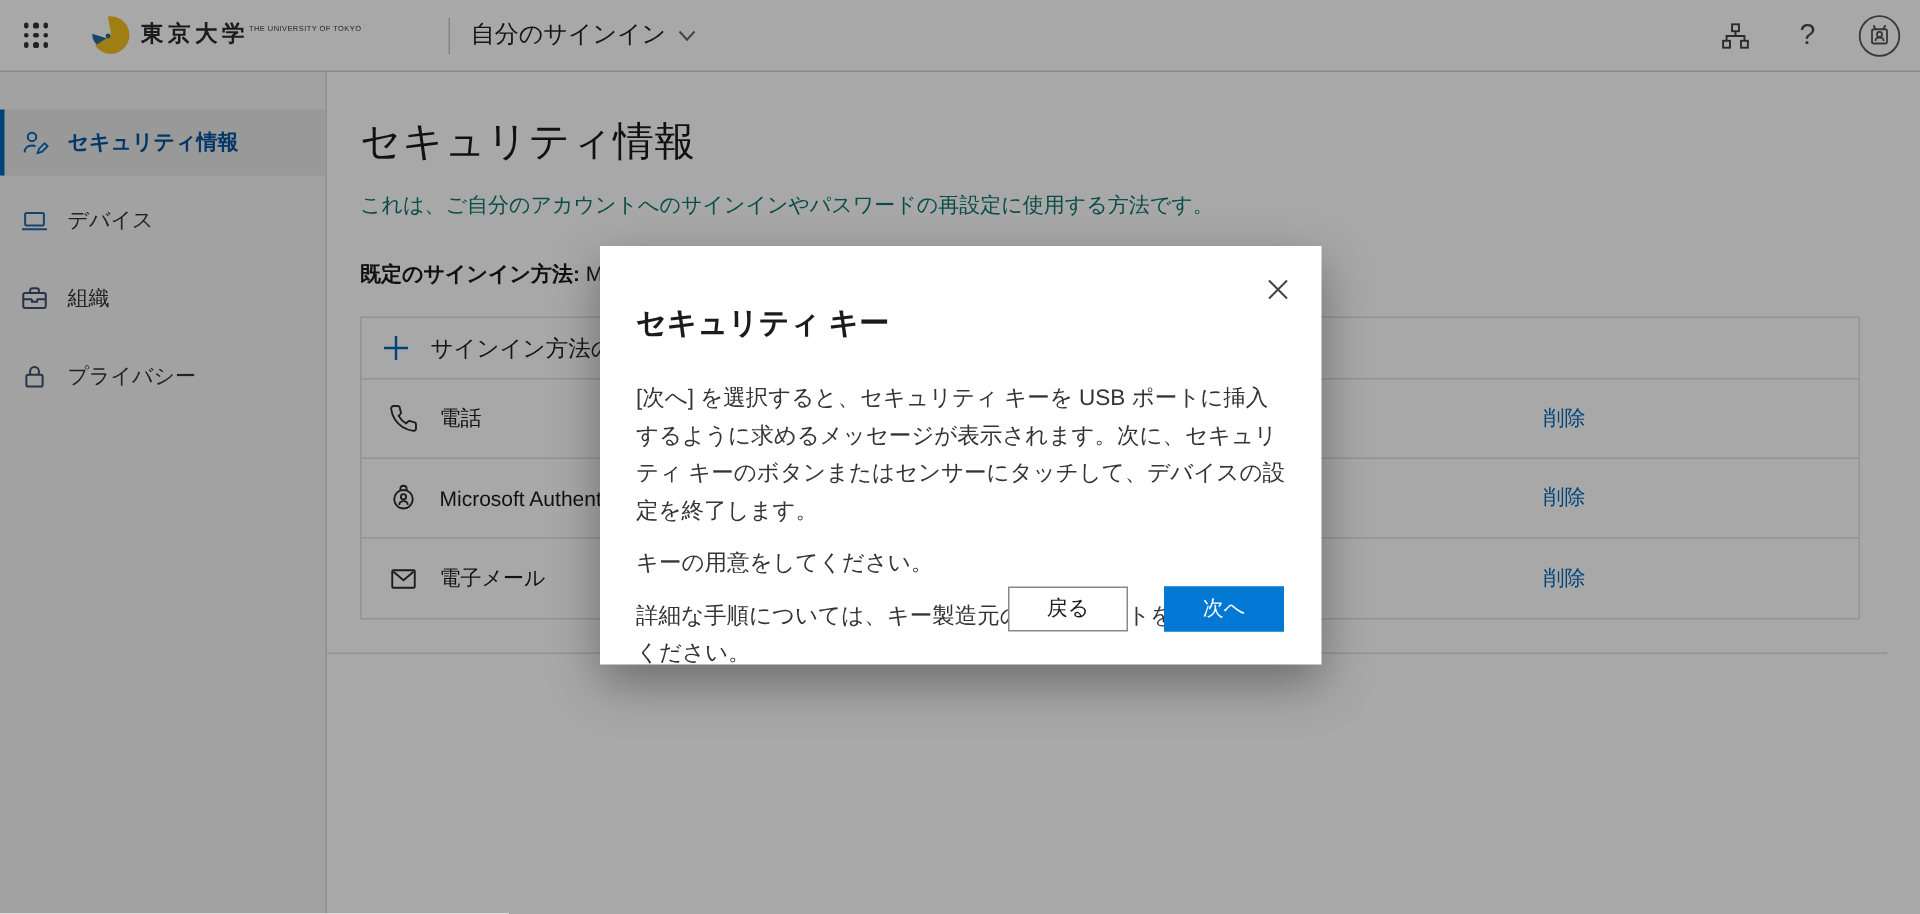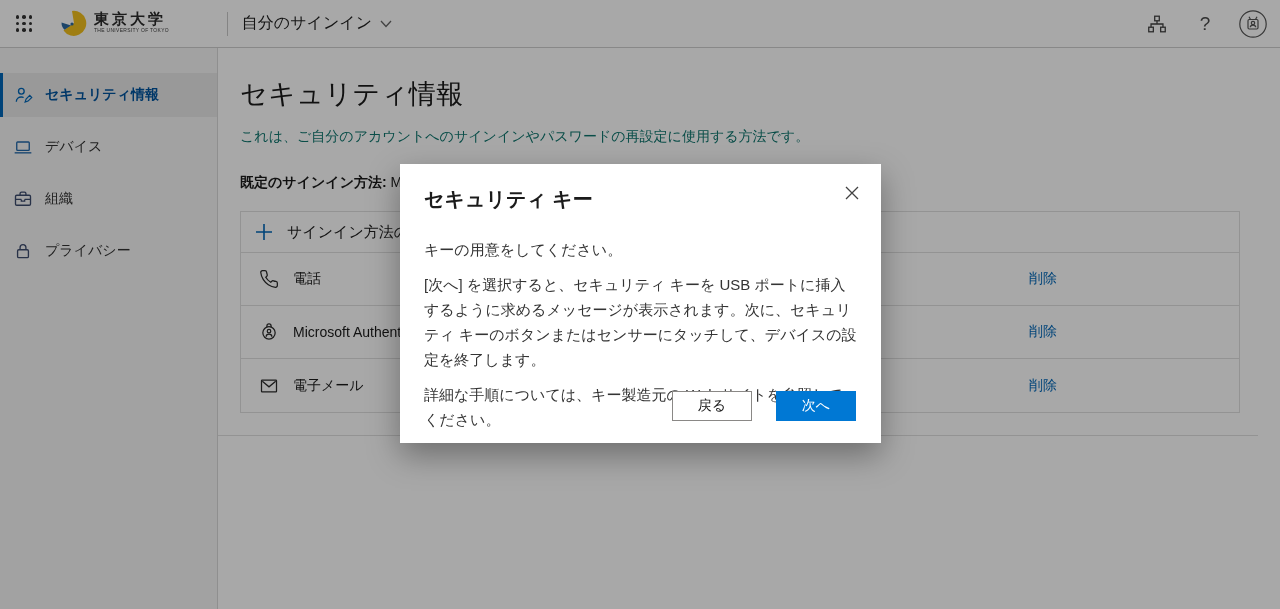--- a/index.html
+++ b/index.html
@@ -7,21 +7,21 @@
     font-family:"Liberation Sans","DejaVu Sans",sans-serif; background:#fff; }
   .page { position:relative; width:1280px; height:609px; background:#fff; }
 
   
   .topbar { position:absolute; top:0; left:0; width:1280px; height:48px;
     background:#fff; border-bottom:1px solid #cfcfcf; display:flex; align-items:center; z-index:1; }
   .waffle { width:48px; height:48px; display:flex; align-items:center; justify-content:center; cursor:pointer; }
   .waffle-grid { display:grid; grid-template-columns:repeat(3,4px); grid-template-rows:repeat(3,4px); gap:2.5px; }
   .waffle-grid i { width:3.5px; height:3.5px; background:#333; border-radius:50%; }
   .orglogo { display:flex; align-items:center; gap:7px; margin-left:12px; cursor:pointer; }
-  .org-text { display:flex; flex-direction:column; line-height:1; }
+  .org-text { display:flex; flex-direction:row; line-height:1; }
   .org-jp { font-family:"Liberation Serif","DejaVu Serif",serif; font-weight:bold;
     font-size:15px; letter-spacing:3px; color:#2b2b2b; }
   .org-en { font-size:8px; transform:scale(0.62); transform-origin:left top; color:#3c3c3c;
     letter-spacing:0.5px; margin-top:1px; white-space:nowrap; }
   .tb-sep { width:1px; height:24px; background:#c9c9c9; margin:0 14px 0 12px; }
   .app-title { font-size:16px; color:#1f1f1f; display:flex; align-items:center; gap:8px; cursor:pointer; }
   .tb-right { margin-left:auto; display:flex; align-items:center; gap:14px; padding-right:10px; }
   .tb-icon { width:34px; height:34px; display:flex; align-items:center; justify-content:center;
     color:#424242; cursor:pointer; }
   .help-glyph { font-size:19px; color:#4a4a4a; font-weight:400; }
@@ -56,21 +56,21 @@
   .delete-link { position:absolute; left:788px; color:#0067b8; font-size:14px; cursor:pointer; }
   .lost-line { margin-top:24px; font-size:14px; color:#1b1b1b; }
   .lost-line b { font-weight:bold; }
   .signout-link { color:#0067b8; cursor:pointer; margin-left:6px; }
   .bottom-divider { margin-top:22px; width:1040px; margin-left:-22px; border:none;
     border-top:1px solid #e0e0e0; }
 
   
   .overlay { position:absolute; inset:0; background:rgba(0,0,0,0.34); z-index:5; }
   .modal { position:absolute; left:400px; top:164px; width:481px; height:279px; background:#fff;
-    z-index:10; box-shadow:0 12px 30px rgba(0,0,0,0.35); padding:22px 24px 20px 24px; }
+    z-index:10; box-shadow:0 12px 30px rgba(0,0,0,0.35); padding:38px 24px 20px 24px; }
   .modal-title { font-size:20px; font-weight:bold; color:#1b1b1b; }
   .modal-close { position:absolute; top:16px; right:16px; width:26px; height:26px;
     display:flex; align-items:center; justify-content:center; color:#424242; cursor:pointer; }
   .modal-body { margin-top:24px; font-size:15px; color:#343434; line-height:25px; width:434px; }
   .modal-body p + p { margin-top:10px; }
   .modal-actions { position:absolute; right:25px; bottom:22px; display:flex; gap:24px; }
   .btn { width:80px; height:30px; font-size:14px; display:flex; align-items:center;
     justify-content:center; cursor:pointer; font-family:inherit; }
   .btn-secondary { background:#fff; border:1px solid #8a8886; color:#1b1b1b; }
   .btn-primary { background:#0078d4; border:1px solid #0078d4; color:#fff; }
@@ -225,22 +225,22 @@
   <div class="overlay"></div>
 
   <div class="modal">
     <div class="modal-title">セキュリティ キー</div>
     <div class="modal-close">
       <svg width="14" height="14" viewBox="0 0 14 14" fill="none" stroke="currentColor" stroke-width="1.3">
         <path d="M1 1 L13 13 M13 1 L1 13"></path>
       </svg>
     </div>
     <div class="modal-body">
+      <p>[次へ] を選択すると、セキュリティ キーを USB ポートに挿入するように求めるメッセージが表示されます。次に、セキュリティ キーのボタンまたはセンサーにタッチして、デバイスの設定を終了します。</p>
       <p>キーの用意をしてください。</p>
-      <p>[次へ] を選択すると、セキュリティ キーを USB ポートに挿入するように求めるメッセージが表示されます。次に、セキュリティ キーのボタンまたはセンサーにタッチして、デバイスの設定を終了します。</p>
       <p>詳細な手順については、キー製造元の Web サイトを参照してください。</p>
     </div>
     <div class="modal-actions">
       <button class="btn btn-secondary">戻る</button>
       <button class="btn btn-primary">次へ</button>
     </div>
   </div>
 
 </div>
 

